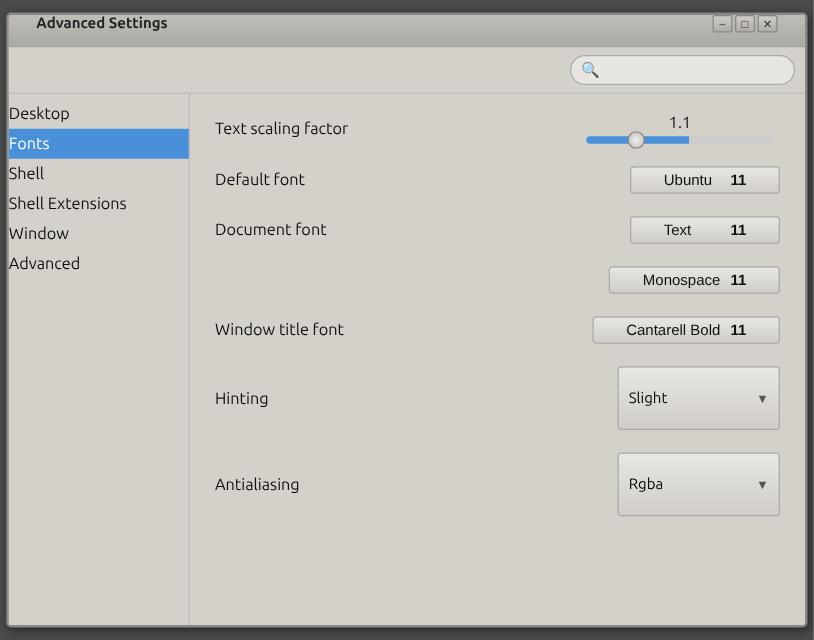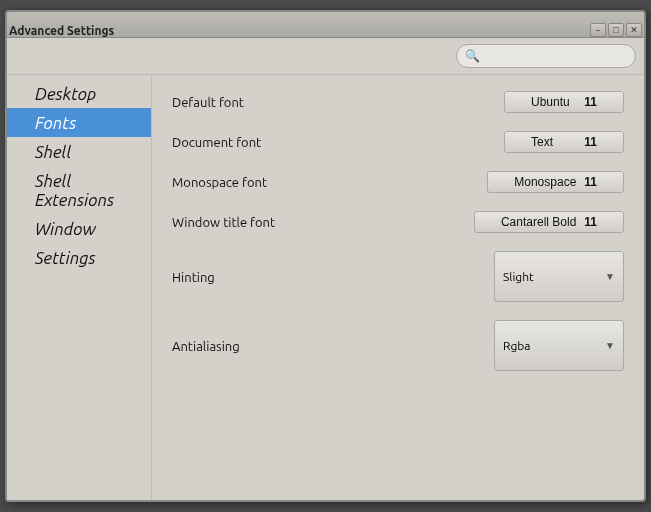--- a/index.html
+++ b/index.html
@@ -23,23 +23,23 @@
       border-radius: 4px;
       display: flex;
       flex-direction: column;
       box-shadow: 2px 2px 8px rgba(0,0,0,0.5);
     }
 
     .titlebar {
       background: linear-gradient(to bottom, #c0bdb7, #aaa9a3);
       height: 26px;
       display: flex;
-      align-items: flex-end;
+      align-items: flex-start;
       justify-content: space-between;
-      padding: 0 2px;
+      padding: 0 22px;
       border-bottom: 1px solid #888;
       border-radius: 2px 2px 0 0;
     }
 
     .titlebar-title {
       font-size: 12px;
       font-weight: bold;
       color: #222;
     }
 
@@ -103,25 +103,24 @@
     }
 
     .sidebar {
       width: 145px;
       background: #d4d0ca;
       border-right: 1px solid #bbb;
       padding: 4px 0;
     }
 
     .sidebar-item {
-      padding: 5px 28px;
-      font-size: 17px;
-      color: #111;
-      cursor: pointer;
-      font-style: italic;
+      padding: 5px 0;
+      font-size: 13px;
+      color: #111;
+      cursor: pointer;
     }
 
     .sidebar-item.active {
       background: #4a90d9;
       color: white;
     }
 
     .main-panel {
       flex: 1;
       padding: 16px 20px;
@@ -244,25 +243,34 @@
   </div>
 
   <div class="content">
 
     <div class="sidebar">
       <div class="sidebar-item">Desktop</div>
       <div class="sidebar-item active">Fonts</div>
       <div class="sidebar-item">Shell</div>
       <div class="sidebar-item">Shell Extensions</div>
       <div class="sidebar-item">Window</div>
-      <div class="sidebar-item">Settings</div>
+      <div class="sidebar-item">Advanced</div>
     </div>
 
     <div class="main-panel">
 
+      <div class="setting-row">
+        <span class="setting-label">Text scaling factor</span>
+        <div class="setting-control">
+          <div class="slider-container">
+            <span class="slider-value">1.1</span>
+            <input type="range" class="slider" min="50" max="300" value="110" style="">
+          </div>
+        </div>
+      </div>
 
       <div class="setting-row">
         <span class="setting-label">Default font</span>
         <div class="setting-control">
           <button class="font-button">
             <span class="font-name">Ubuntu</span>
             <span class="font-size">11</span>
           </button>
         </div>
       </div>
@@ -271,21 +279,20 @@
         <span class="setting-label">Document font</span>
         <div class="setting-control">
           <button class="font-button">
             <span class="font-name">Text</span>
             <span class="font-size">11</span>
           </button>
         </div>
       </div>
 
       <div class="setting-row">
-        <span class="setting-label">Monospace font</span>
         <div class="setting-control">
           <button class="font-button">
             <span class="font-name">Monospace</span>
             <span class="font-size">11</span>
           </button>
         </div>
       </div>
 
       <div class="setting-row">
         <span class="setting-label">Window title font</span>

